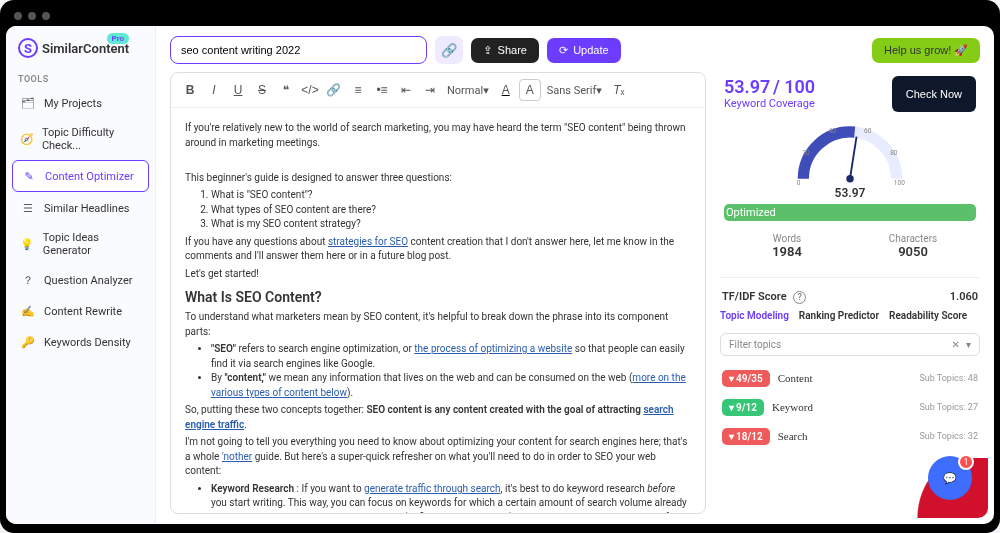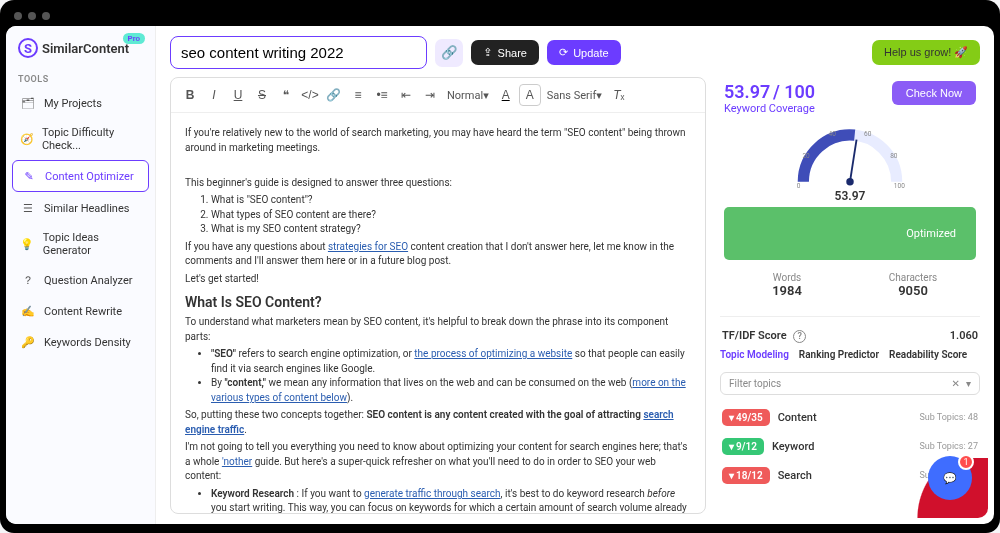--- a/index.html
+++ b/index.html
@@ -48,21 +48,21 @@
   padding: 2px 6px 10px;
   font-weight: 600;
   font-size: 13px;
   position: relative;
 }
 .logo .mark {
   width: 20px; height: 20px; border-radius: 50%; border: 2px solid #6c3cff;
   display: flex; align-items: center; justify-content: center; color: #6c3cff; font-weight: 700;
 }
 .logo .pro {
-  position: absolute; top: -3px; right: 4px; font-size: 8px; background: #5eead4; color: #6c3cff; padding: 1px 5px; border-radius: 6px;
+  position: absolute; top: -3px; right: 20px; font-size: 8px; background: #5eead4; color: #6c3cff; padding: 1px 5px; border-radius: 6px;
 }
 .tool-head {
   font-size: 9px; font-weight: 600; color: #888; letter-spacing: 0.5px;
   padding: 6px 6px 4px;
 }
 .nav-item {
   display: flex; align-items: center; gap: 8px;
   padding: 7px 8px; border-radius: 6px; cursor: pointer;
   font-size: 11px; color: #333;
   margin-bottom: 1px;
@@ -79,21 +79,21 @@
   flex-direction: column;
   min-width: 0;
 }
 .topbar {
   display: flex; align-items: center; gap: 8px;
   padding: 10px 14px 8px;
 }
 .search-box {
   flex: 1;
   border: 1px solid #6c3cff; border-radius: 8px;
-  padding: 7px 10px; font-size: 15px; outline: none;
+  padding: 7px 10px; font-size: 11px; outline: none;
 }
 .icon-btn {
   width: 28px; height: 28px; border-radius: 7px;
   background: #efeaff; color: #6c3cff; border: none;
   display: flex; align-items: center; justify-content: center; cursor: pointer;
 }
 .btn {
   padding: 6px 12px; border-radius: 7px; border: none; cursor: pointer; font-size: 11px;
   display: flex; align-items: center; gap: 5px;
 }
@@ -138,28 +138,28 @@
 }
 .score-block {
   padding: 4px 4px 8px;
   position: relative;
 }
 .score-head {
   display: flex; justify-content: space-between; align-items: flex-start; gap: 11px;
 }
 .score-val { font-size: 18px; font-weight: 600; color: #6c3cff; }
 .score-sub { color: #6c3cff; font-size: 11px; }
-.btn-check { background: #8b5cf6; color: #fff; padding: 6px 14px; border: none; border-radius: 6px; cursor: pointer; font-size: 11px; }
+.btn-check { background: #0f172a; color: #fff; padding: 12px 14px; border: none; border-radius: 6px; cursor: pointer; font-size: 11px; }
 .gauge-wrap {
   display: flex; flex-direction: column; align-items: center; margin-top: 6px;
 }
 .gauge { width: 130px; height: 70px; }
 .gauge-val { font-size: 12px; font-weight: 600; margin-top: -2px; }
 .opt-badge {
-  background: #5bc06a; color: #fff; text-align: right; padding: 20px; border-radius: 5px;
+  background: #5bc06a; color: #fff; text-align: left; padding: 2px; border-radius: 5px;
   font-size: 11px; width: 100%; margin-top: 4px;
 }
 .stats-row {
   display: flex; margin-top: 12px; text-align: center;
 }
 .stats-row > div { flex: 1; }
 .stats-row .lbl { color: #888; font-size: 10px; }
 .stats-row .val { font-weight: 600; font-size: 13px; }
 .divider { height: 1px; background: #eee; margin: 10px 0; }
 .tfidf-row {
@@ -180,21 +180,21 @@
 .filter-box .actions { display: flex; gap: 6px; color: #888; }
 .topic-row {
   display: flex; align-items: center; gap: 8px; padding: 6px 2px; font-size: 11px;
 }
 .topic-row .pill {
   padding: 3px 7px; border-radius: 5px; color: #fff; font-size: 10px; font-weight: 600;
   display: flex; align-items: center; gap: 2px;
 }
 .pill.red  { background: #ef5a5a; }
 .pill.green{ background: #35c775; }
-.topic-row .tname { flex: 1; font-weight: 500; }
+.topic-row .tname { flex: 1; font-weight: 500; font-family: Liberation Serif, serif; }
 .topic-row .sub { color: #999; font-size: 9px; }
 .chat-bubble {
   position: absolute; bottom: 24px; right: 22px;
   width: 44px; height: 44px; border-radius: 50%; background: #3f6dff;
   display: flex; align-items: center; justify-content: center; color: #fff;
 }
 .chat-bubble .badge {
   position: absolute; top: -2px; right: -2px; background: #ff4d4d; color: #fff;
   width: 16px; height: 16px; border-radius: 50%; font-size: 9px;
   display: flex; align-items: center; justify-content: center; border: 2px solid #fff;

